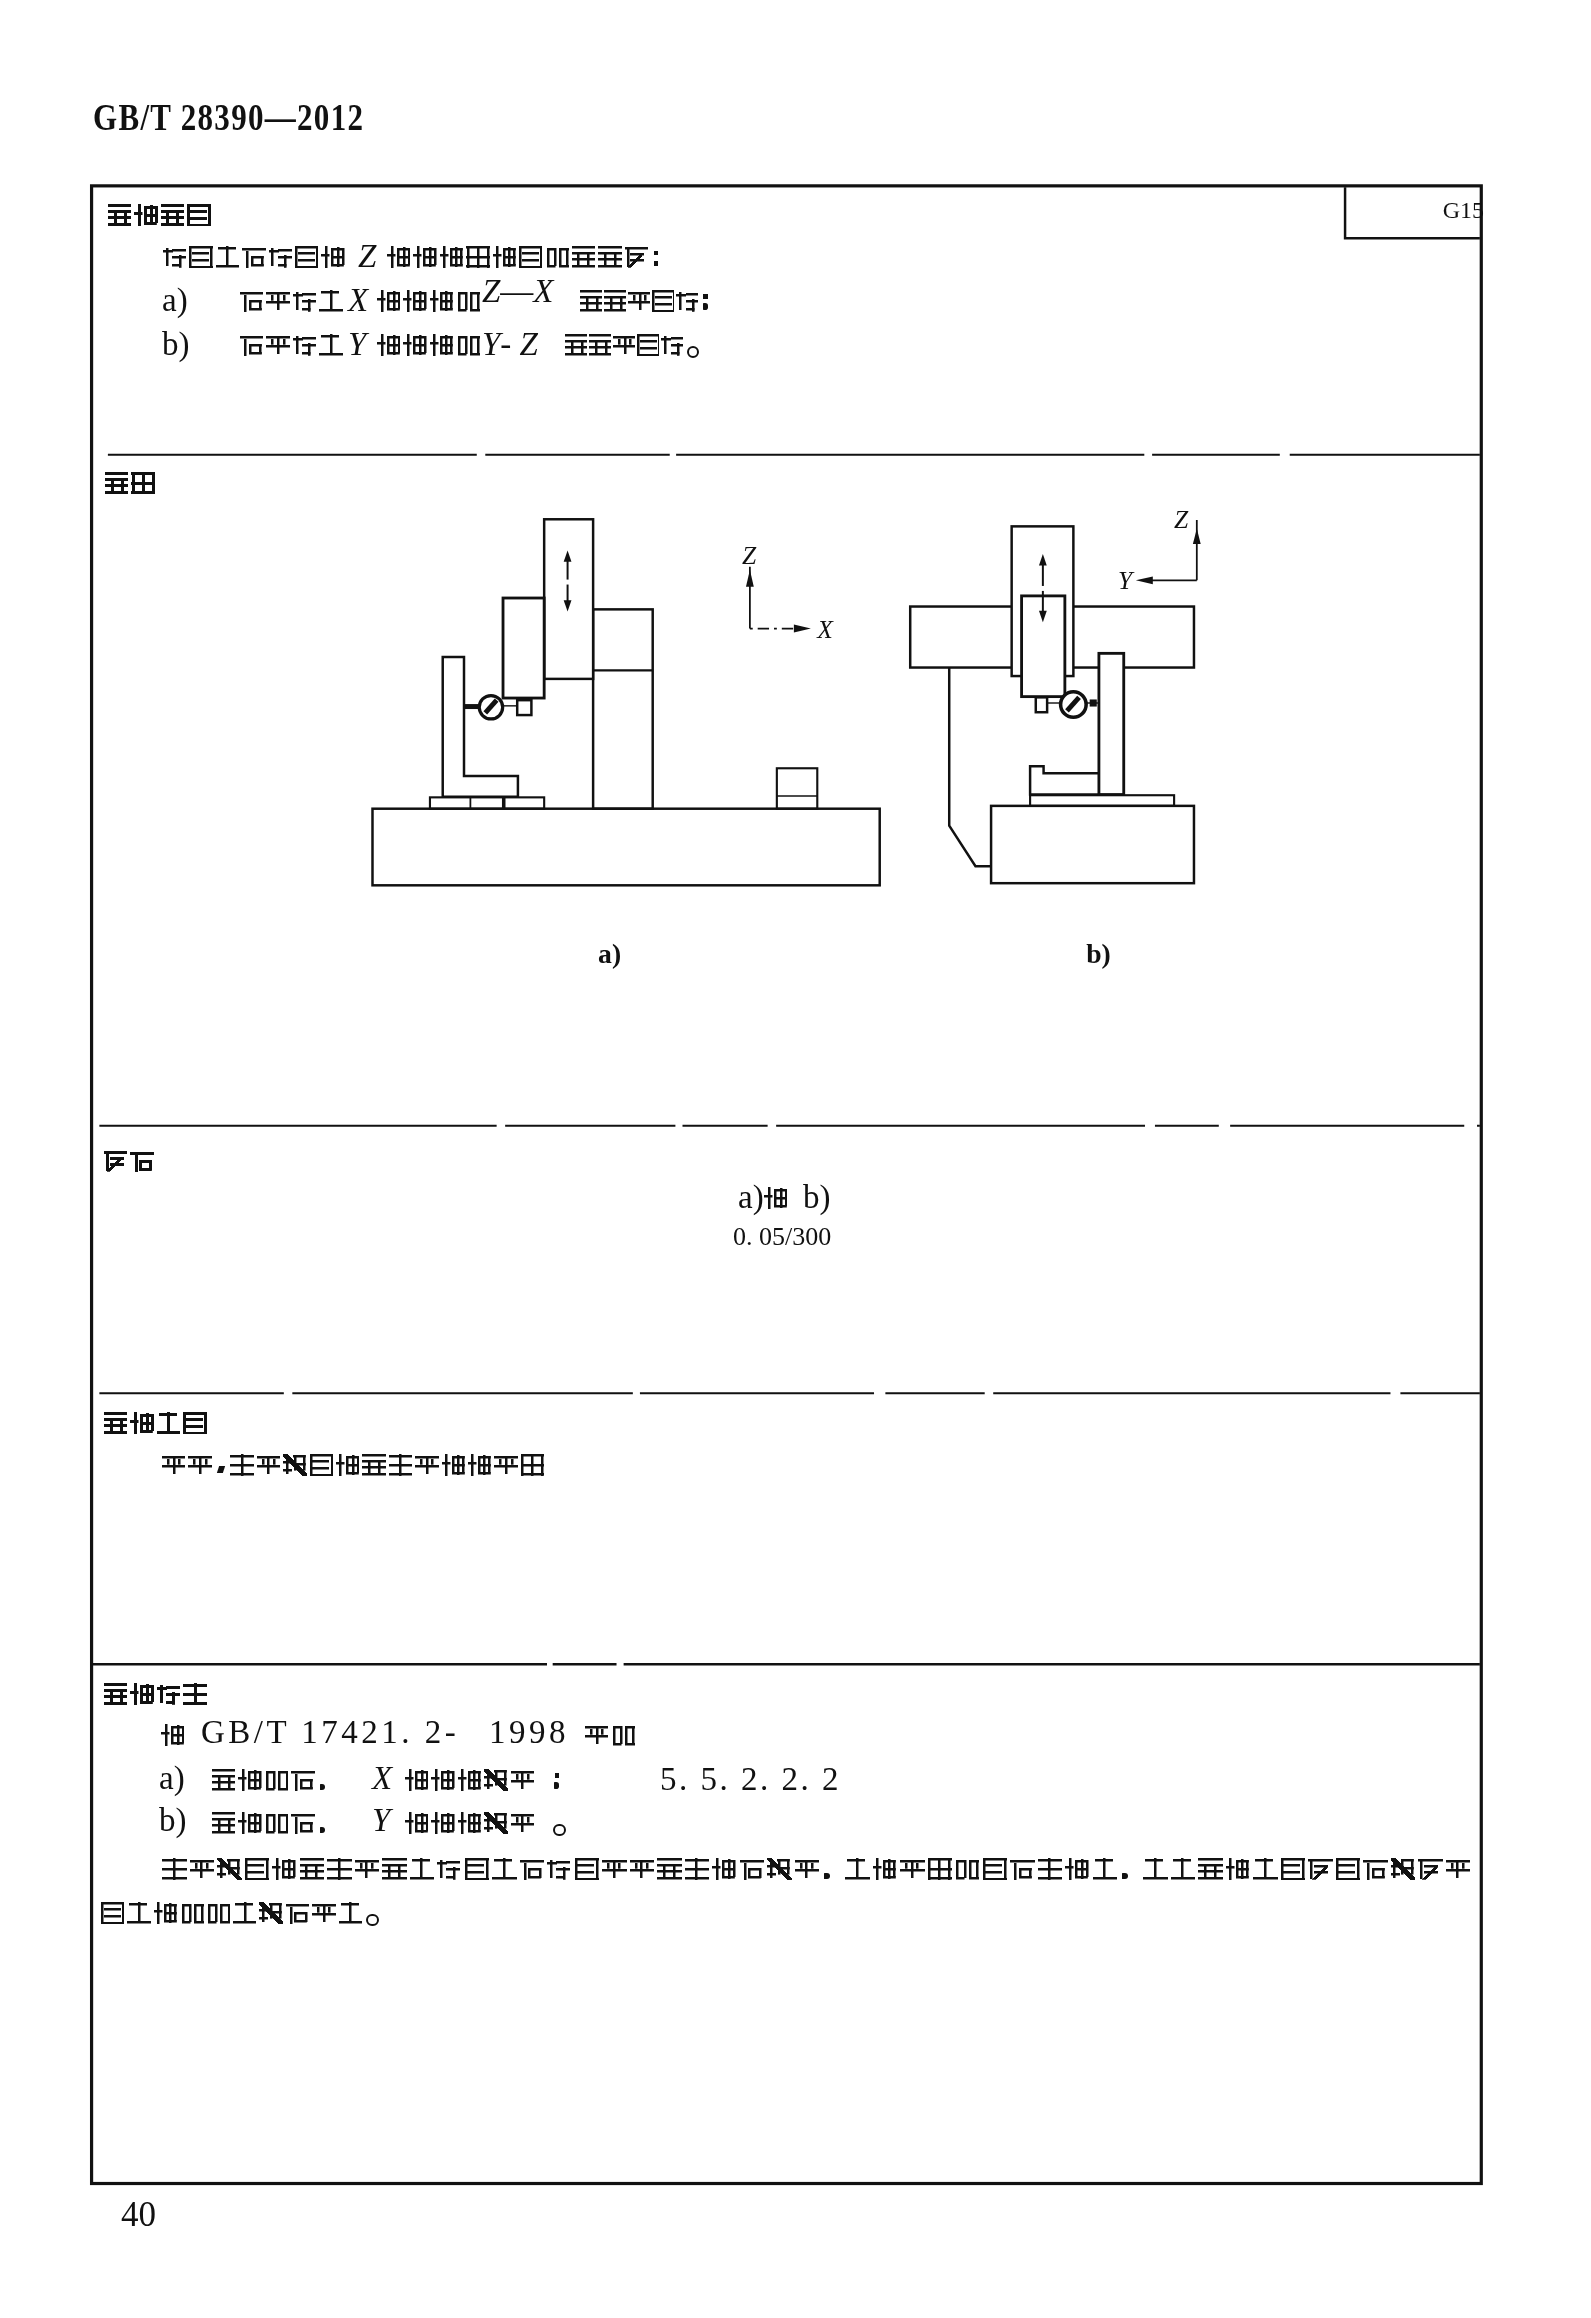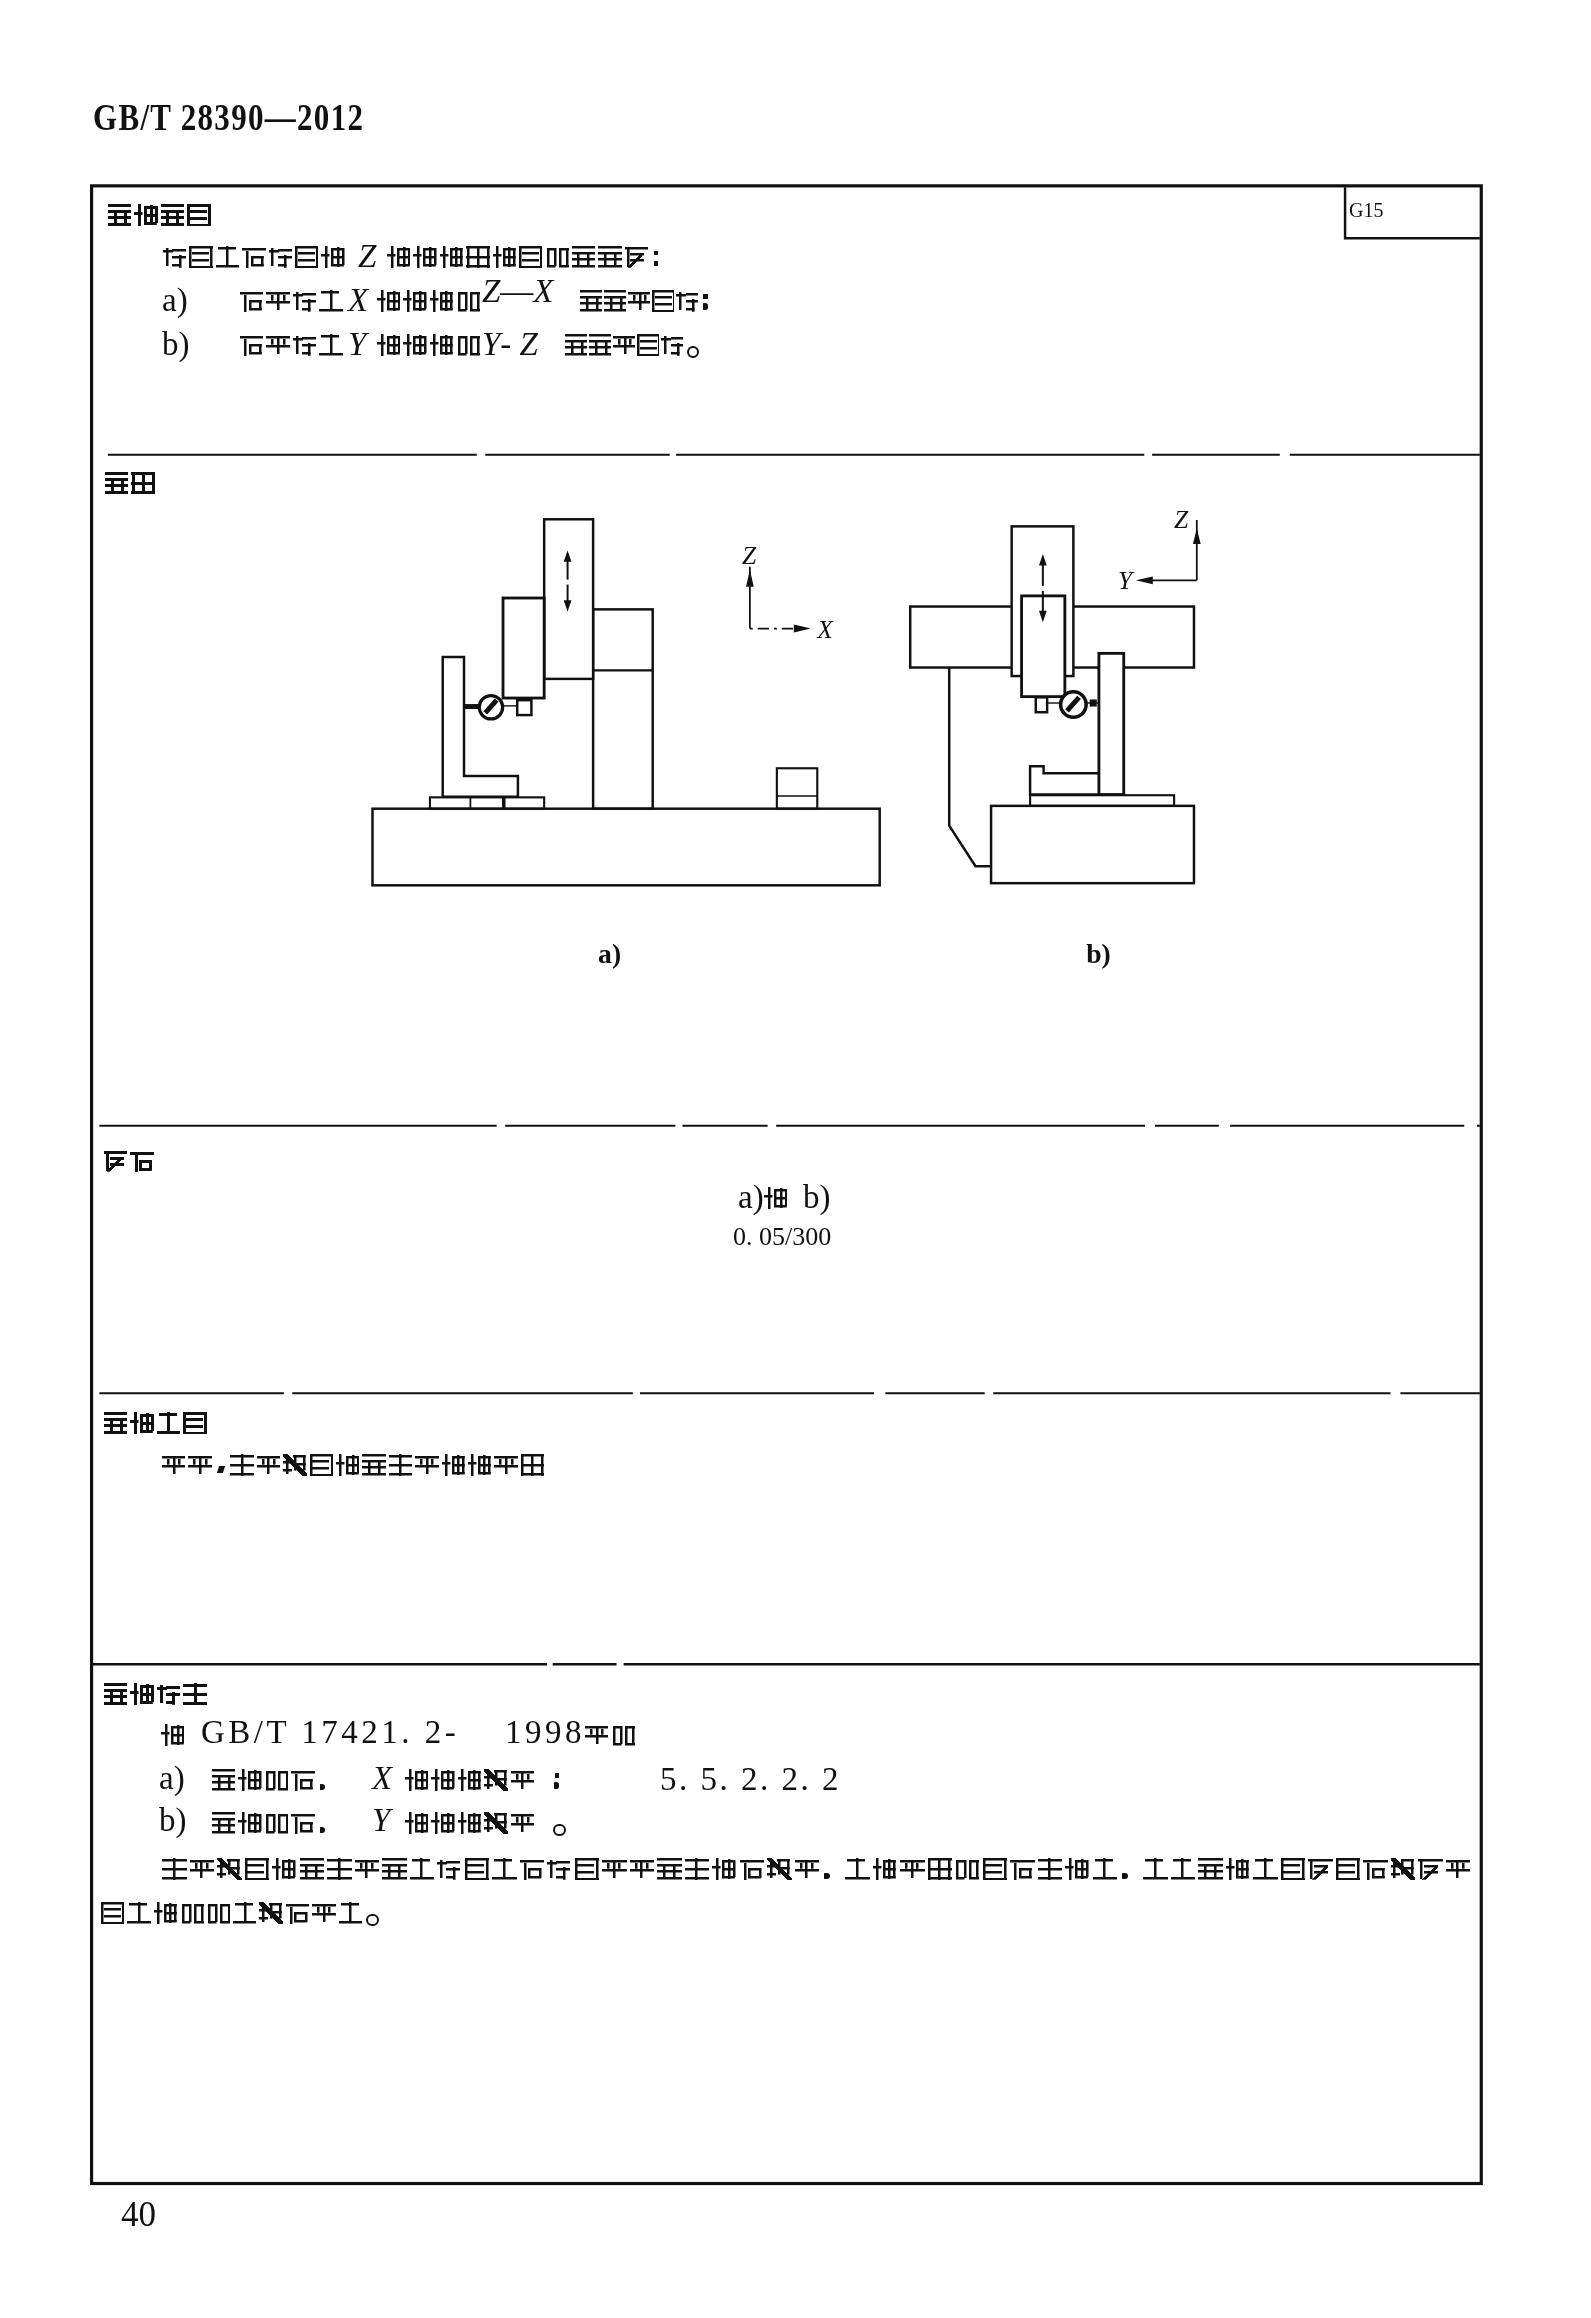--- a/index.html
+++ b/index.html
@@ -123,21 +123,21 @@
 <path d="M1601,818 L1625,812.5 V823.5 Z" fill="#111" stroke="none"></path>
 <text x="1655" y="744" font-family="Liberation Serif" font-style="italic" font-size="36" fill="#111" stroke="none">Z</text>
 <text x="1576" y="830" font-family="Liberation Serif" font-style="italic" font-size="36" fill="#111" stroke="none">Y</text>
 
 <text x="1531" y="1357" font-family="Liberation Serif" font-weight="bold" font-size="39" fill="#111" stroke="none">b)</text>
 </g>
     </svg>
 
 <div class="t" style="left:93px;top:104px;font-weight:bold;font-size:31px;letter-spacing:1.3px;transform:scaleY(1.22);transform-origin:left top">GB/T 28390—2012</div>
 
-<div class="t" style="left:1349px;top:199px;width:135px;text-align:left;font-size:20px">G15</div>
+<div class="t" style="left:1349px;top:199px;width:135px;text-align:right;font-size:24px">G15</div>
 
 <div class="t" style="left:108px;top:203px"><i class="h q8"></i><i class="h q6"></i><i class="h q8"></i><i class="h q1"></i></div>
 
 <div class="t" style="left:163px;top:245px"><i class="h p5"></i><i class="h p1"></i><i class="h p4"></i><i class="h p3"></i><i class="h p5"></i><i class="h p1"></i><i class="h p6"></i></div>
 <div class="t" style="left:358px;top:245px"><i>Z</i></div>
 <div class="t" style="left:387px;top:245px"><i class="h p6"></i><i class="h p6"></i><i class="h p6"></i><i class="h p2"></i><i class="h p6"></i><i class="h p1"></i><i class="h p7"></i><i class="h p8"></i><i class="h p8"></i><i class="h p11"></i></div>
 <div class="t" style="left:651px;top:245px"><i class="pc"><b style="left:2.8px;top:5px;width:4.6px;height:4.6px"></b><b style="left:2.8px;top:15.6px;width:4.6px;height:4.6px"></b></i></div>
 
 <div class="t" style="left:162px;top:289px">a)</div>
 <div class="t" style="left:240px;top:289px"><i class="h p3"></i><i class="h p10"></i><i class="h p5"></i><i class="h p4"></i></div>
@@ -164,21 +164,21 @@
 <div class="s" style="left:733px;top:1226px">0. 05/300</div>
 
 <div class="t" style="left:104px;top:1411px"><i class="h q8"></i><i class="h q6"></i><i class="h q4"></i><i class="h q1"></i></div>
 
 <div class="t" style="left:162px;top:1453px"><i class="h p10"></i><i class="h p10"></i><i class="pc"><b style="left:2.8px;top:12.8px;width:6.4px;height:7px;transform:skewX(-18deg)"></b></i><i class="h p0"></i><i class="h p10"></i><i class="h p9"></i><i class="h p1"></i><i class="h p6"></i><i class="h p8"></i><i class="h p0"></i><i class="h p10"></i><i class="h p6"></i><i class="h p6"></i><i class="h p10"></i><i class="h p2"></i></div>
 
 <div class="t" style="left:104px;top:1682px"><i class="h q8"></i><i class="h q6"></i><i class="h q5"></i><i class="h q0"></i></div>
 
 <div class="t" style="left:161px;top:1723px"><i class="h p6"></i></div>
 <div class="t" style="left:201px;top:1721px"><span style="letter-spacing:3.5px">GB/T 17421. 2-</span></div>
-<div class="t" style="left:505px;top:1721px"><span style="letter-spacing:3.5px">1998</span></div>
+<div class="t" style="left:489px;top:1721px"><span style="letter-spacing:3.5px">1998</span></div>
 <div class="t" style="left:585px;top:1723px"><i class="h p10"></i><i class="h p7"></i></div>
 <div class="t" style="left:660px;top:1768px"><span style="letter-spacing:2.5px">5. 5. 2. 2. 2</span></div>
 
 <div class="t" style="left:159px;top:1767px">a)</div>
 <div class="t" style="left:212px;top:1768px"><i class="h p8"></i><i class="h p6"></i><i class="h p7"></i><i class="h p3"></i><i class="pc"><b style="left:2.1px;top:15px;width:5.7px;height:6.4px;border-radius:0.7px 3.5px 3.5px 0.7px"></b></i></div>
 <div class="t" style="left:372px;top:1767px"><i>X</i></div>
 <div class="t" style="left:405px;top:1768px"><i class="h p6"></i><i class="h p6"></i><i class="h p6"></i><i class="h p9"></i><i class="h p10"></i></div>
 <div class="t" style="left:552px;top:1768px"><i class="pc"><b style="left:2.8px;top:4.3px;width:4.6px;height:4.6px"></b><b style="left:2.1px;top:13.5px;width:5px;height:6.4px;border-radius:0.7px 2.8px 2.8px 0.7px"></b></i></div>
 
 <div class="t" style="left:159px;top:1809px">b)</div>

